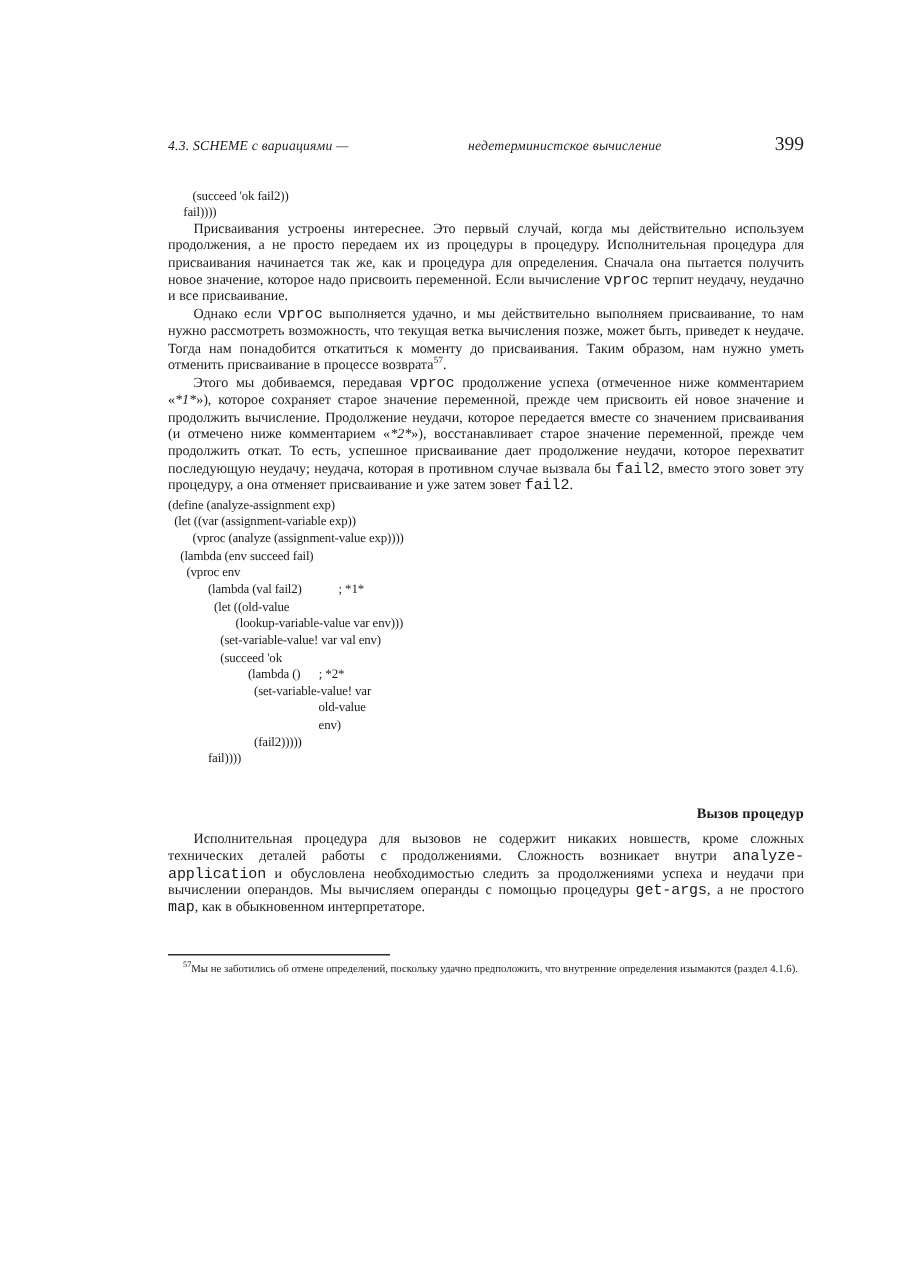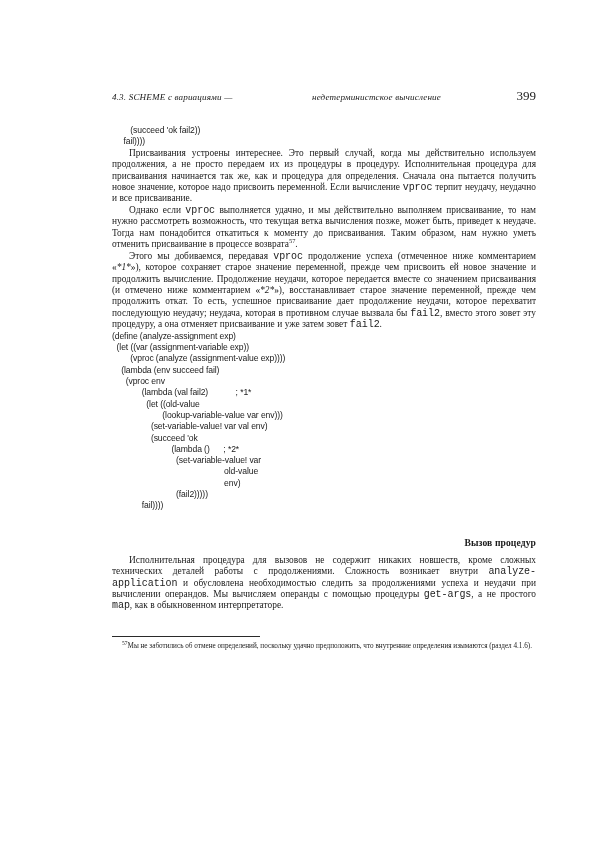--- a/index.html
+++ b/index.html
@@ -73,21 +73,21 @@
   sup.fn {
     font-size: 6.4px;
     vertical-align: super;
     line-height: 0;
   }
   .emph { font-style: italic; }
 
   
   pre.code {
     margin: 0;
-    font-family: Liberation Sans, sans-serif;
+    font-family: Liberation Serif, serif;
     font-size: 8.6px;
     line-height: 11.3px;
     letter-spacing: -0.1px;
     white-space: pre;
     color: #1a1a1a;
   }
   .code-top { margin-bottom: 19px; }
   .code-main { margin-top: 15px; margin-bottom: 0; }
 
   

